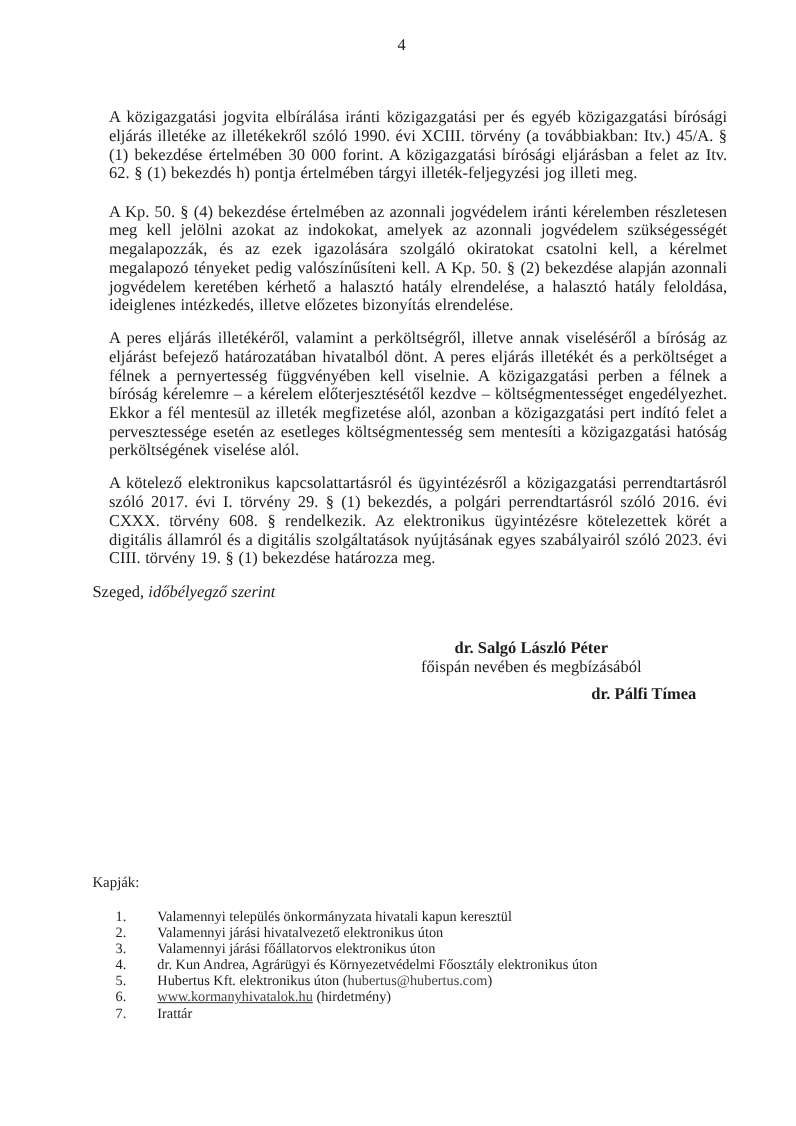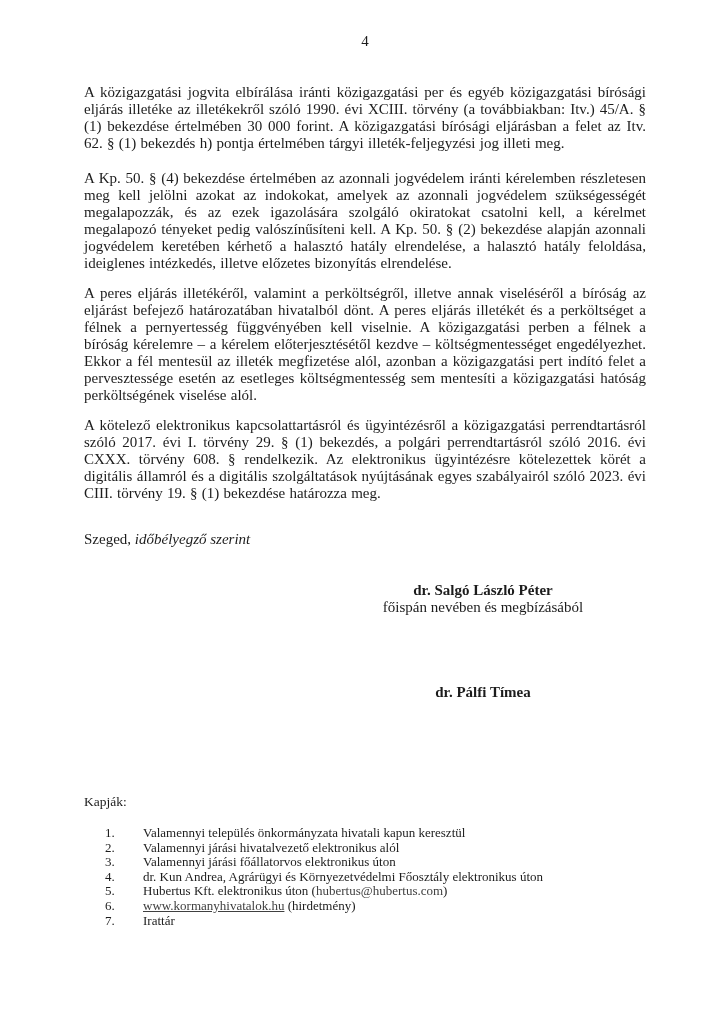--- a/index.html
+++ b/index.html
@@ -26,21 +26,21 @@
     left: 84px;
     width: 562px;
     text-align: center;
     font-size: 15px;
     line-height: 17px;
   }
   .para {
     position: absolute;
     left: 84px;
     width: 562px;
-    margin: 0;
+    margin: 15px;
     font-size: 15px;
     line-height: 17px;
     text-align: justify;
     word-spacing: 0.5px;
   }
   #para-1 { top: 84px; }
   #para-2 { top: 170px; }
   #para-3 { top: 285px; }
   #para-4 { top: 417px; }
   .dateline {
@@ -54,21 +54,21 @@
   .sig-block {
     position: absolute;
     left: 333px;
     width: 300px;
     text-align: center;
     font-size: 15px;
     line-height: 16.5px;
     font-family: Liberation Serif, serif;
   }
   #sig-1 { top: 582px; }
-  #sig-2 { top: 684px; }
+  #sig-2 { top: 623px; text-align: right; }
   .sig-name { font-weight: bold; }
   .kapjak-heading {
     position: absolute;
     left: 84px;
     top: 794px;
     font-size: 13.5px;
     line-height: 15px;
   }
   .dist-list {
     position: absolute;
@@ -116,21 +116,21 @@
 
   <div class="kapjak-heading">Kapják:</div>
 
   <div class="dist-list">
     <div class="dist-row">
       <span class="dist-num">1.</span>
       <span class="dist-text">Valamennyi település önkormányzata hivatali kapun keresztül</span>
     </div>
     <div class="dist-row">
       <span class="dist-num">2.</span>
-      <span class="dist-text">Valamennyi járási hivatalvezető elektronikus alól</span>
+      <span class="dist-text">Valamennyi járási hivatalvezető elektronikus úton</span>
     </div>
     <div class="dist-row">
       <span class="dist-num">3.</span>
       <span class="dist-text">Valamennyi járási főállatorvos elektronikus úton</span>
     </div>
     <div class="dist-row">
       <span class="dist-num">4.</span>
       <span class="dist-text">dr. Kun Andrea, Agrárügyi és Környezetvédelmi Főosztály elektronikus úton</span>
     </div>
     <div class="dist-row">

